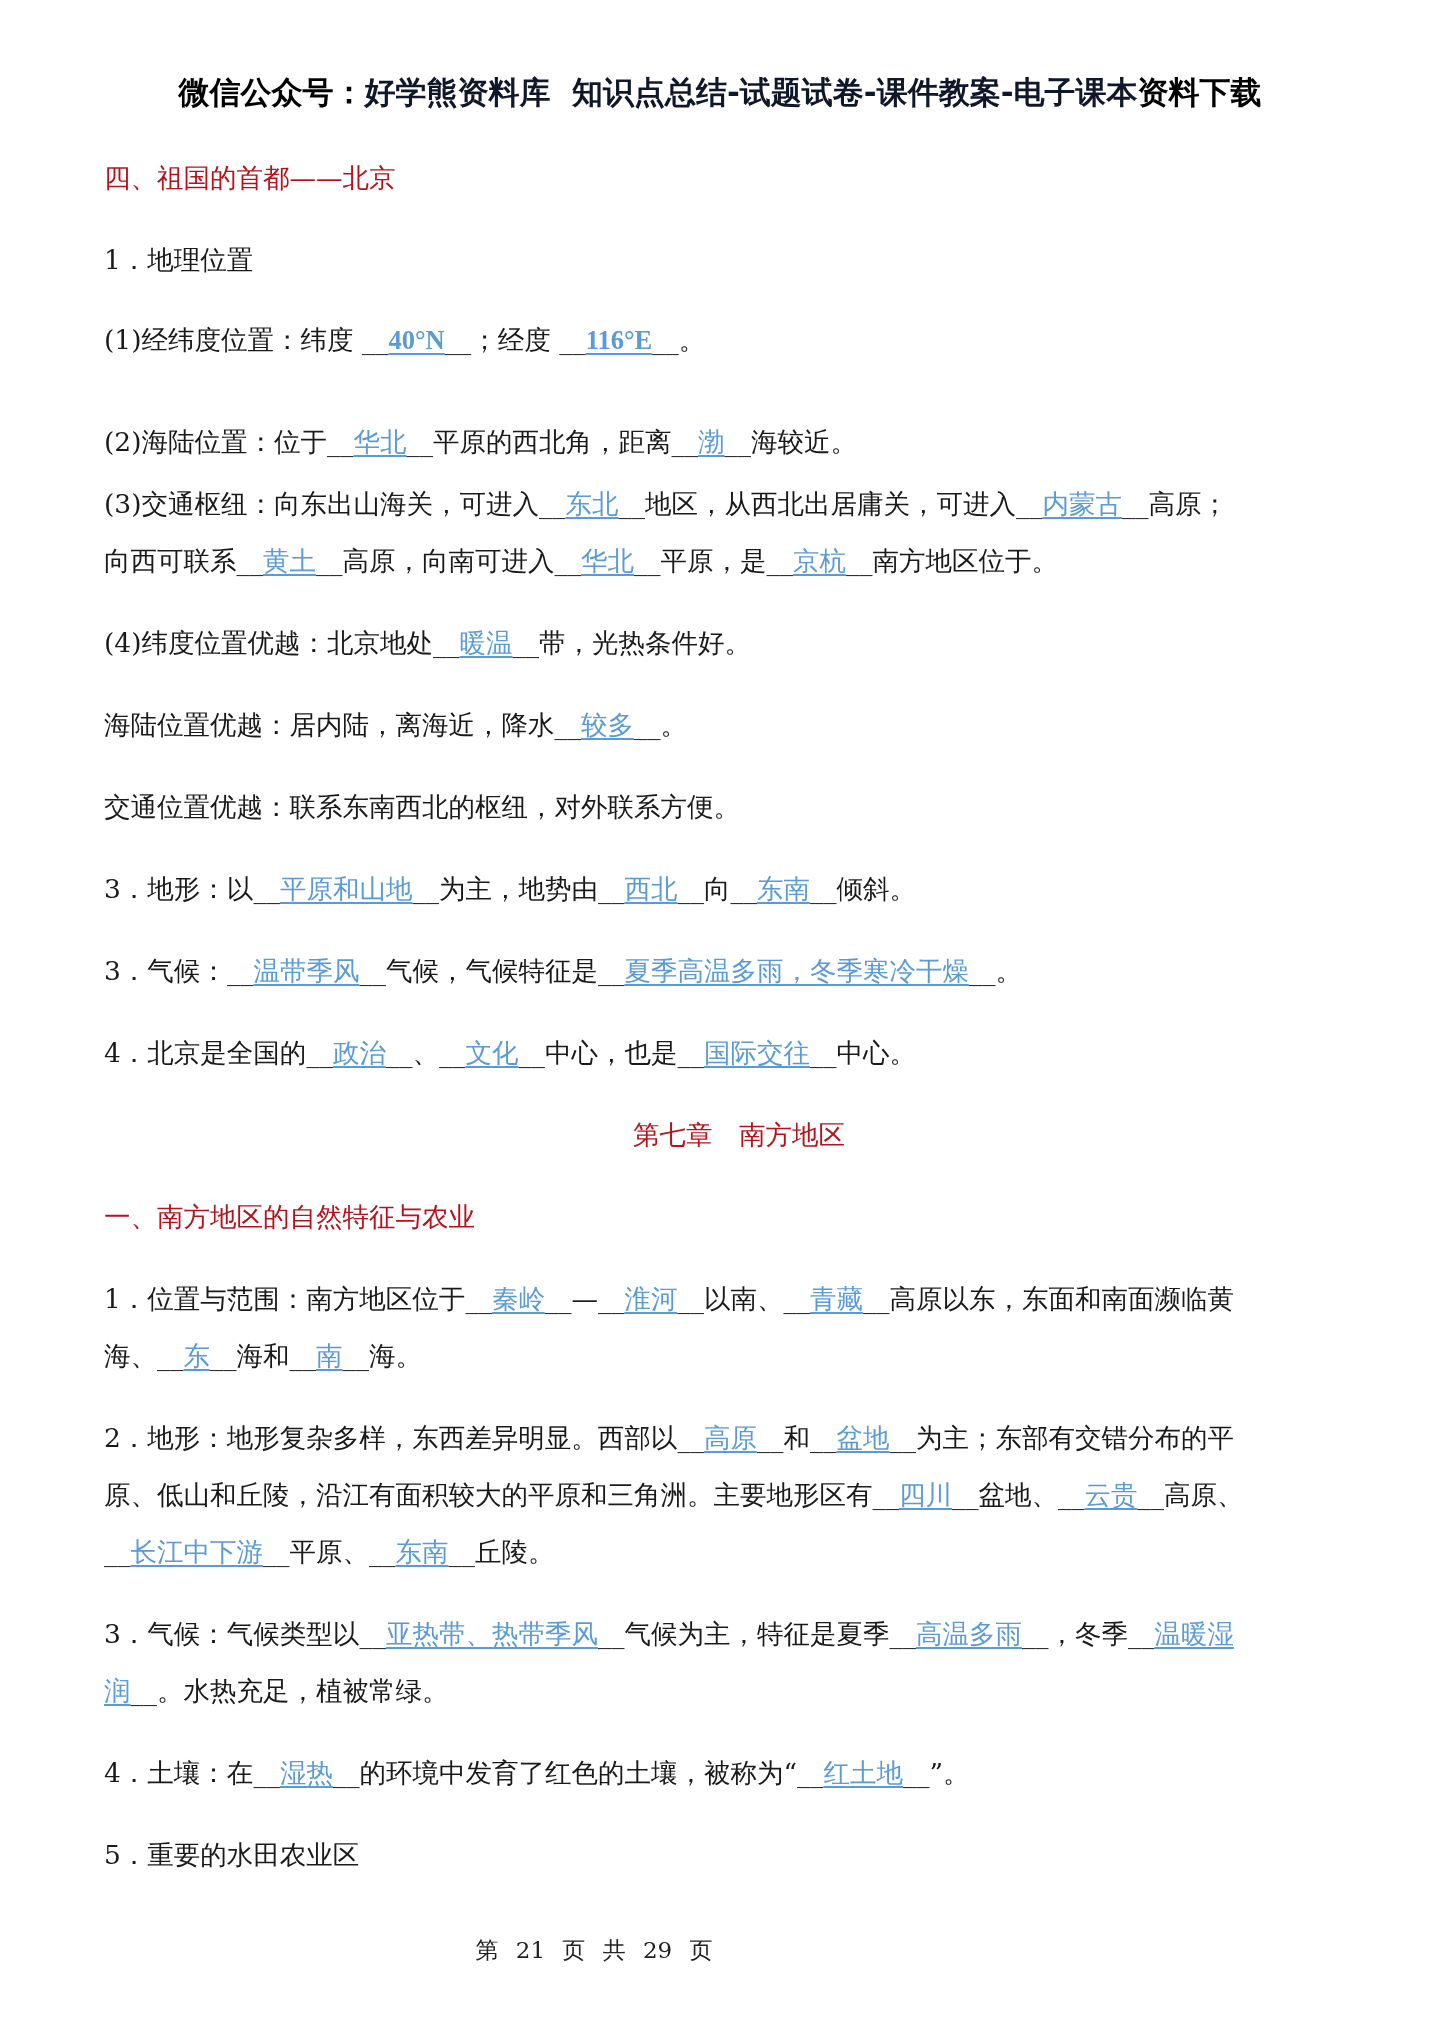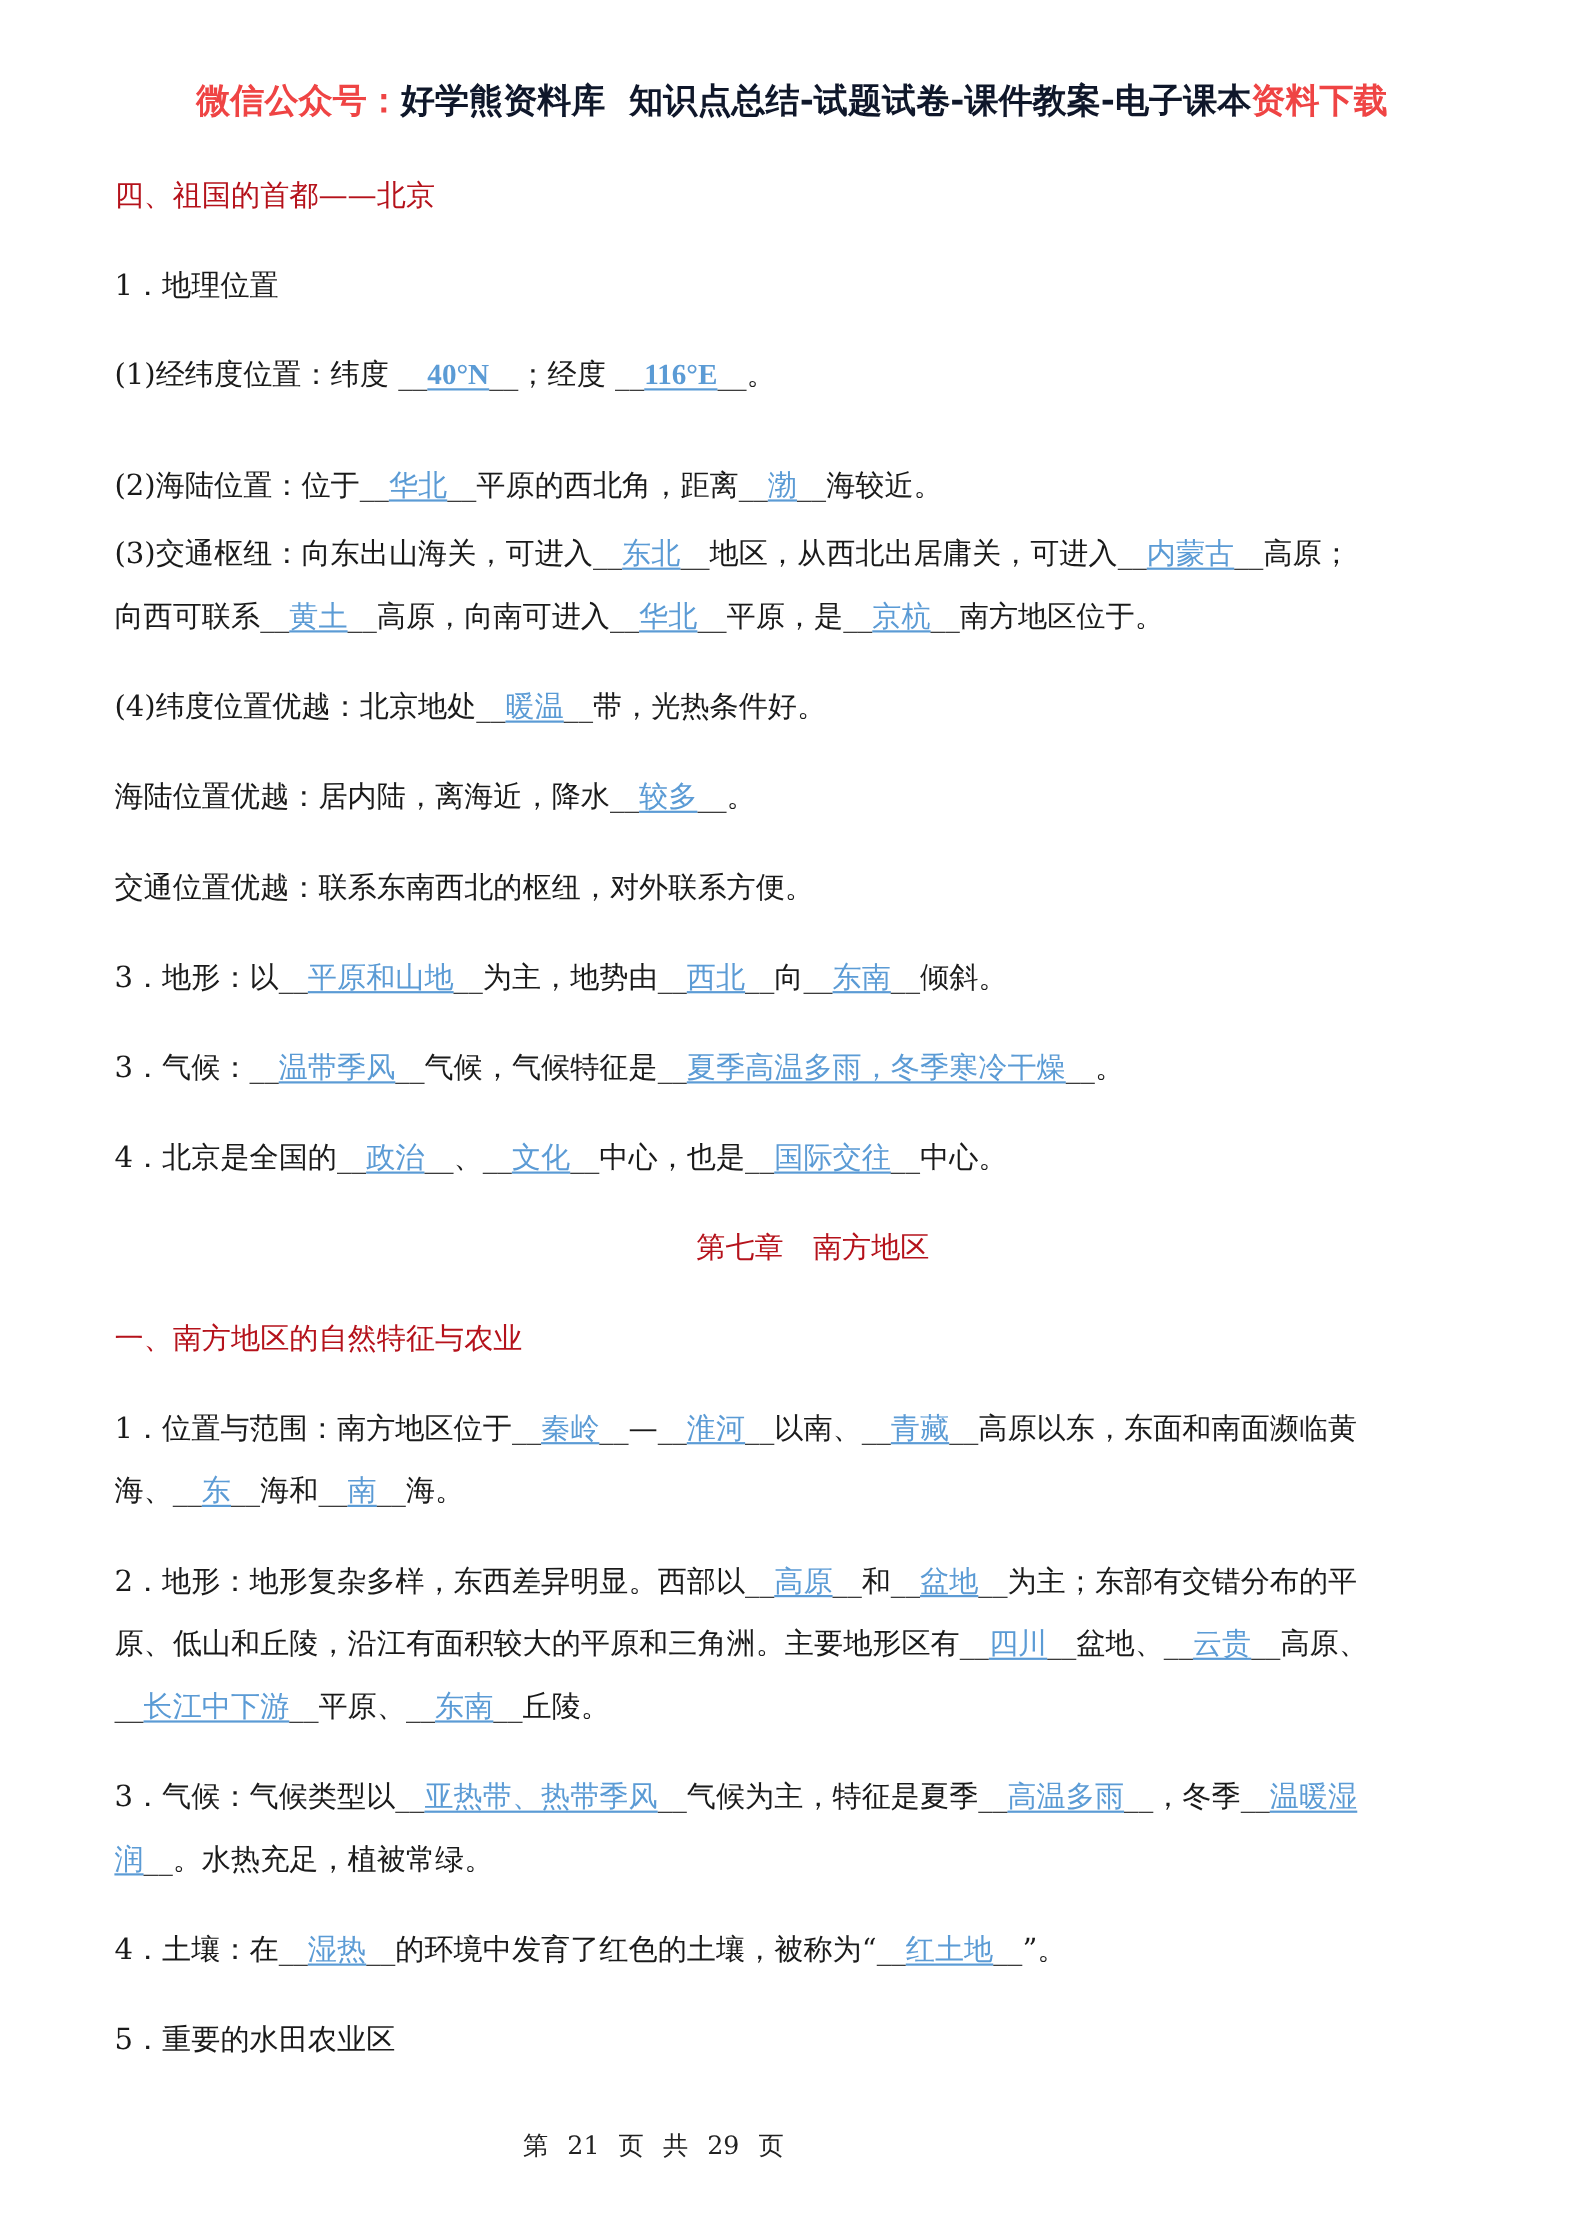--- a/index.html
+++ b/index.html
@@ -1,21 +1,21 @@
 <!DOCTYPE html>
 <html><head>
 <meta charset="utf-8">
 <style>
   html, body { margin: 0; padding: 0; background: #ffffff; }
   body { width: 1440px; height: 2036px; position: relative; overflow: hidden;
          font-family: "DejaVu Serif", "Liberation Serif", serif; color: #1a1a1a; }
   .banner { position: absolute; top: 72px; left: 0; width: 1440px; text-align: center;
             font-family: "DejaVu Sans", "Liberation Sans", sans-serif; font-weight: bold;
             font-size: 31px; letter-spacing: 0px; line-height: 40px; }
-  .banner .k { color: #ef4444; font-family: Liberation Serif, serif; }
+  .banner .k { color: #000000; font-family: Liberation Serif, serif; }
   .banner .r { color: #0f172a; }
   .page { position: absolute; left: 104px; width: 1240px; }
   .line { position: absolute; left: 0; white-space: nowrap; font-size: 26.5px; line-height: 36px; }
   .h-red { color: #b5121b; text-align: center; }
   .center { left: 0; width: 1240px; text-align: center; }
   .blank { color: #222; }
   .ans { color: #5b9bd5; text-decoration: underline; text-decoration-color: #5b9bd5;
          text-underline-offset: 4px; margin-top: 40px; }
   .ans.bold { font-weight: bold; font-family: "Liberation Serif", "DejaVu Serif", serif; }
   .footer { position: absolute; top: 1935px; left: 0; width: 1188px; text-align: center;

